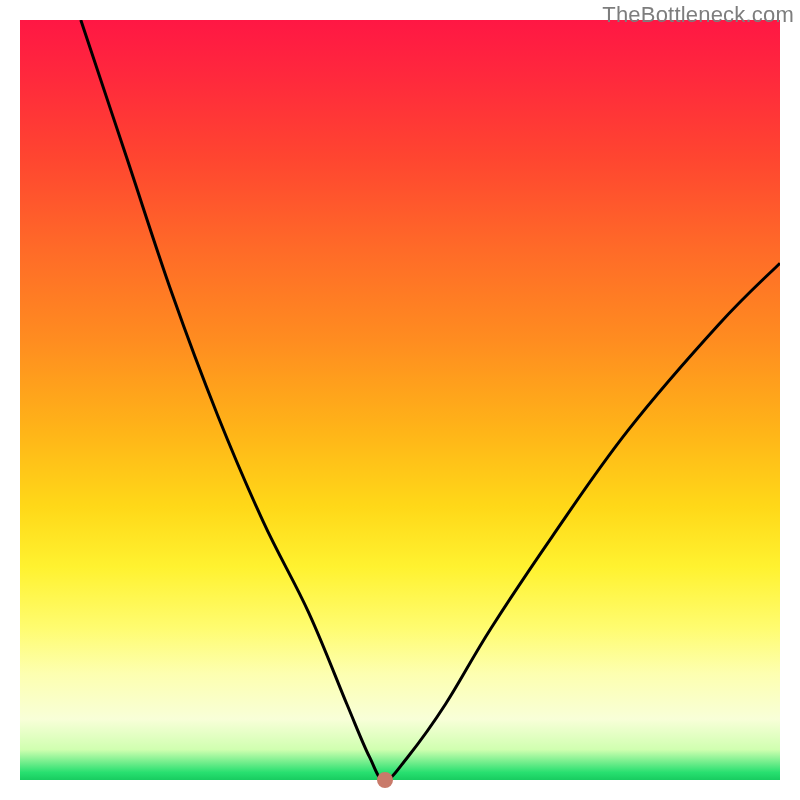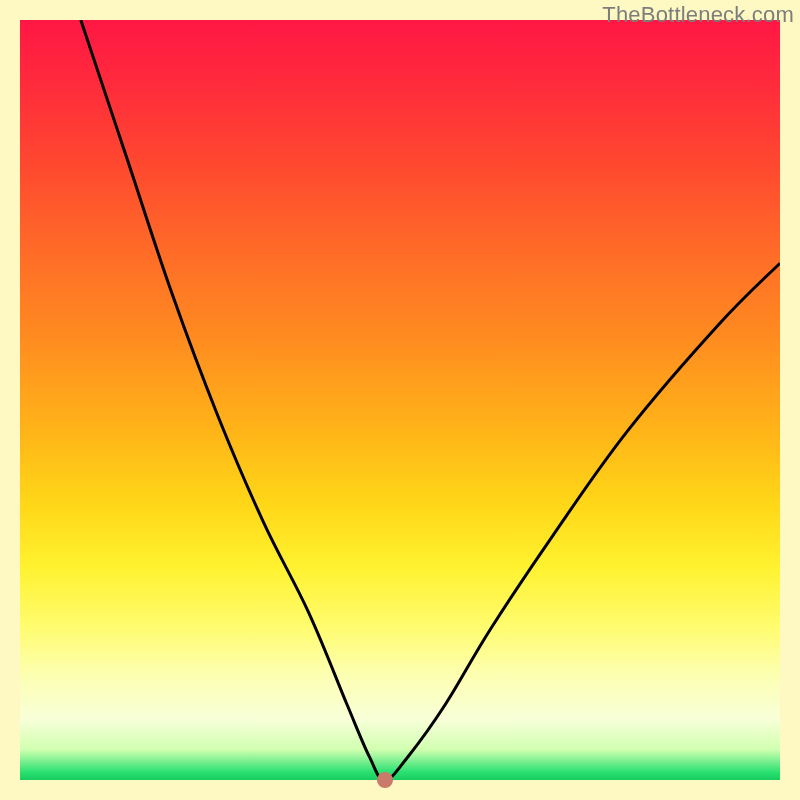--- a/index.html
+++ b/index.html
@@ -8,21 +8,21 @@
     width: 800px;
     height: 800px;
     background: #000;
     overflow: hidden;
     font-family: Arial, Helvetica, sans-serif;
   }
   .stage {
     position: relative;
     width: 800px;
     height: 800px;
-    background: #fef9c3;
+    background: #ffffff;
   }
   .plot-area {
     position: absolute;
     left: 20px;
     top: 20px;
     width: 760px;
     height: 760px;
     background: linear-gradient(
       to bottom,
       #ff1744 0%,

